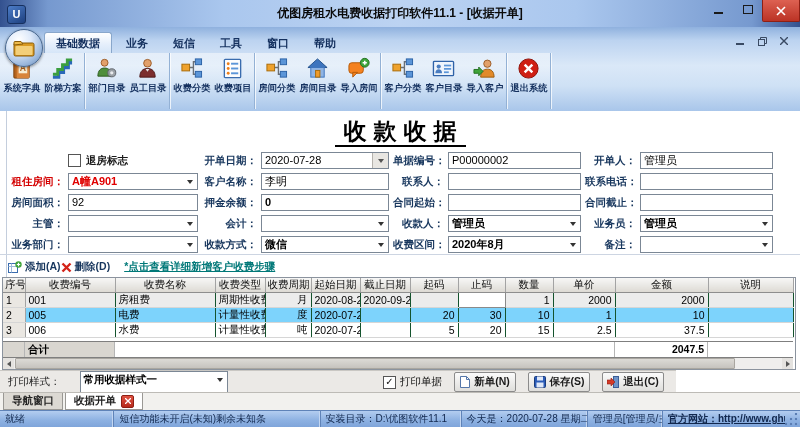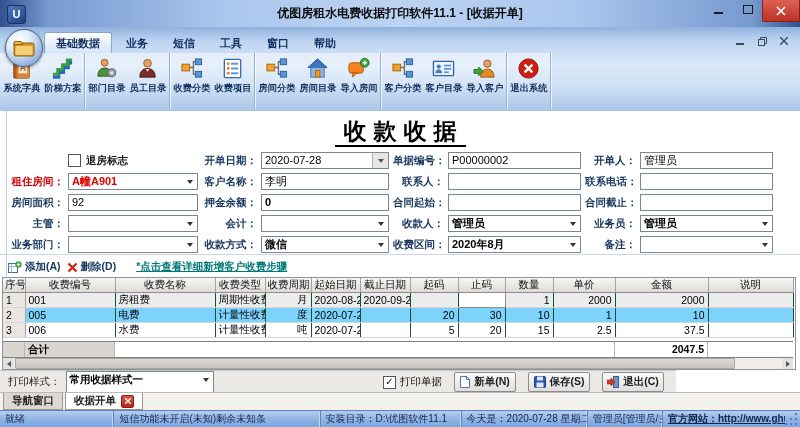--- a/index.html
+++ b/index.html
@@ -65,21 +65,21 @@
   .fld .val{display:inline-block;}
   .fld .val.red{color:#e00000;font-weight:bold;}
   .fld .val.bold{font-weight:bold;}
   .chkrow{display:flex;align-items:center;gap:5px;}
   .ckbox{width:11px;height:11px;background:#fff;border:1px solid #555;display:inline-flex;
     align-items:center;justify-content:center;font-size:10px;line-height:10px;color:#111;}
   .chkrow .clab{font-size:10.5px;font-weight:bold;color:#17365d;}
 
   
   .fee-sep{position:absolute;left:0;top:143px;width:800px;height:1px;background:#cdd5e2;}
-  .grid-tools{position:absolute;left:8px;top:147px;height:18px;display:flex;align-items:center;gap:6px;font-size:10.5px;}
+  .grid-tools{position:absolute;left:8px;top:147px;height:18px;display:flex;align-items:center;font-size:10.5px;}
   .gt-btn{display:flex;align-items:center;gap:3px;font-weight:bold;color:#17365d;cursor:default;}
   .gt-link{color:#007878;text-decoration:underline;font-weight:bold;margin-left:14px;cursor:pointer;}
   .fee-box{position:absolute;left:2px;top:166px;width:792px;height:91px;border:1px solid #8b939e;background:#fff;}
   table.grid{border-collapse:collapse;table-layout:fixed;width:790px;font-size:10.5px;}
   table.grid th{height:14px;font-weight:normal;text-align:center;color:#111;
     background:linear-gradient(#f7f7f6,#dddad4);border-right:1px solid #a3a3a3;border-bottom:1px solid #8e8e8e;
     overflow:hidden;white-space:nowrap;padding:0 2px;}
   table.grid td{height:12px;border-right:1px solid #14532d;border-bottom:1px solid #d6d6d6;
     padding:0 3px;overflow:hidden;white-space:nowrap;color:#000;}
   table.grid td:first-child{background:#eae7e2;border-right:1px solid #a3a3a3;}
@@ -98,21 +98,21 @@
   .hs-arrow.l i{border-right:4px solid #555;}
   .hs-arrow.r i{border-left:4px solid #555;}
   .hs-thumb{height:9px;width:718px;margin:0 1px;background:linear-gradient(#dcdad6,#c6c3be);border:1px solid #a9a6a0;border-radius:1px;}
   .hs-track-rest{flex:1;}
 
   
   .footer-bar{position:absolute;left:0;top:370px;width:676px;height:22px;background:#ebe9e6;
     border-top:1px solid #c9c7c3;display:flex;align-items:center;}
   .pf-label{font-size:10.5px;color:#222;margin-left:8px;}
   .pf-combo{position:relative;width:128px;height:16px;background:#fff;border:1px solid #7b8795;
-    font-size:10.5px;font-weight:bold;line-height:15px;padding:0 15px 4px 3px;margin-left:5px;}
+    font-size:10.5px;font-weight:bold;line-height:15px;padding:0 15px 4px 3px;margin-left:19px;}
   .pf-combo .arr{position:absolute;right:4px;top:6px;width:0;height:0;
     border-left:3.5px solid transparent;border-right:3.5px solid transparent;border-top:4px solid #333;}
   .foot-right{margin-left:auto;display:flex;align-items:center;gap:12px;margin-right:12px;}
   .pchk{display:flex;align-items:center;gap:4px;font-size:10.5px;color:#111;}
   .fbtn{width:60px;height:18px;display:flex;align-items:center;justify-content:center;gap:4px;
     background:linear-gradient(#fbfbfb,#dfdedb);border:1px solid #8b8b8b;border-radius:2px;
     font-size:10.5px;font-weight:bold;color:#1a1a1a;cursor:default;}
   .fbtn svg{display:block}
 
   

